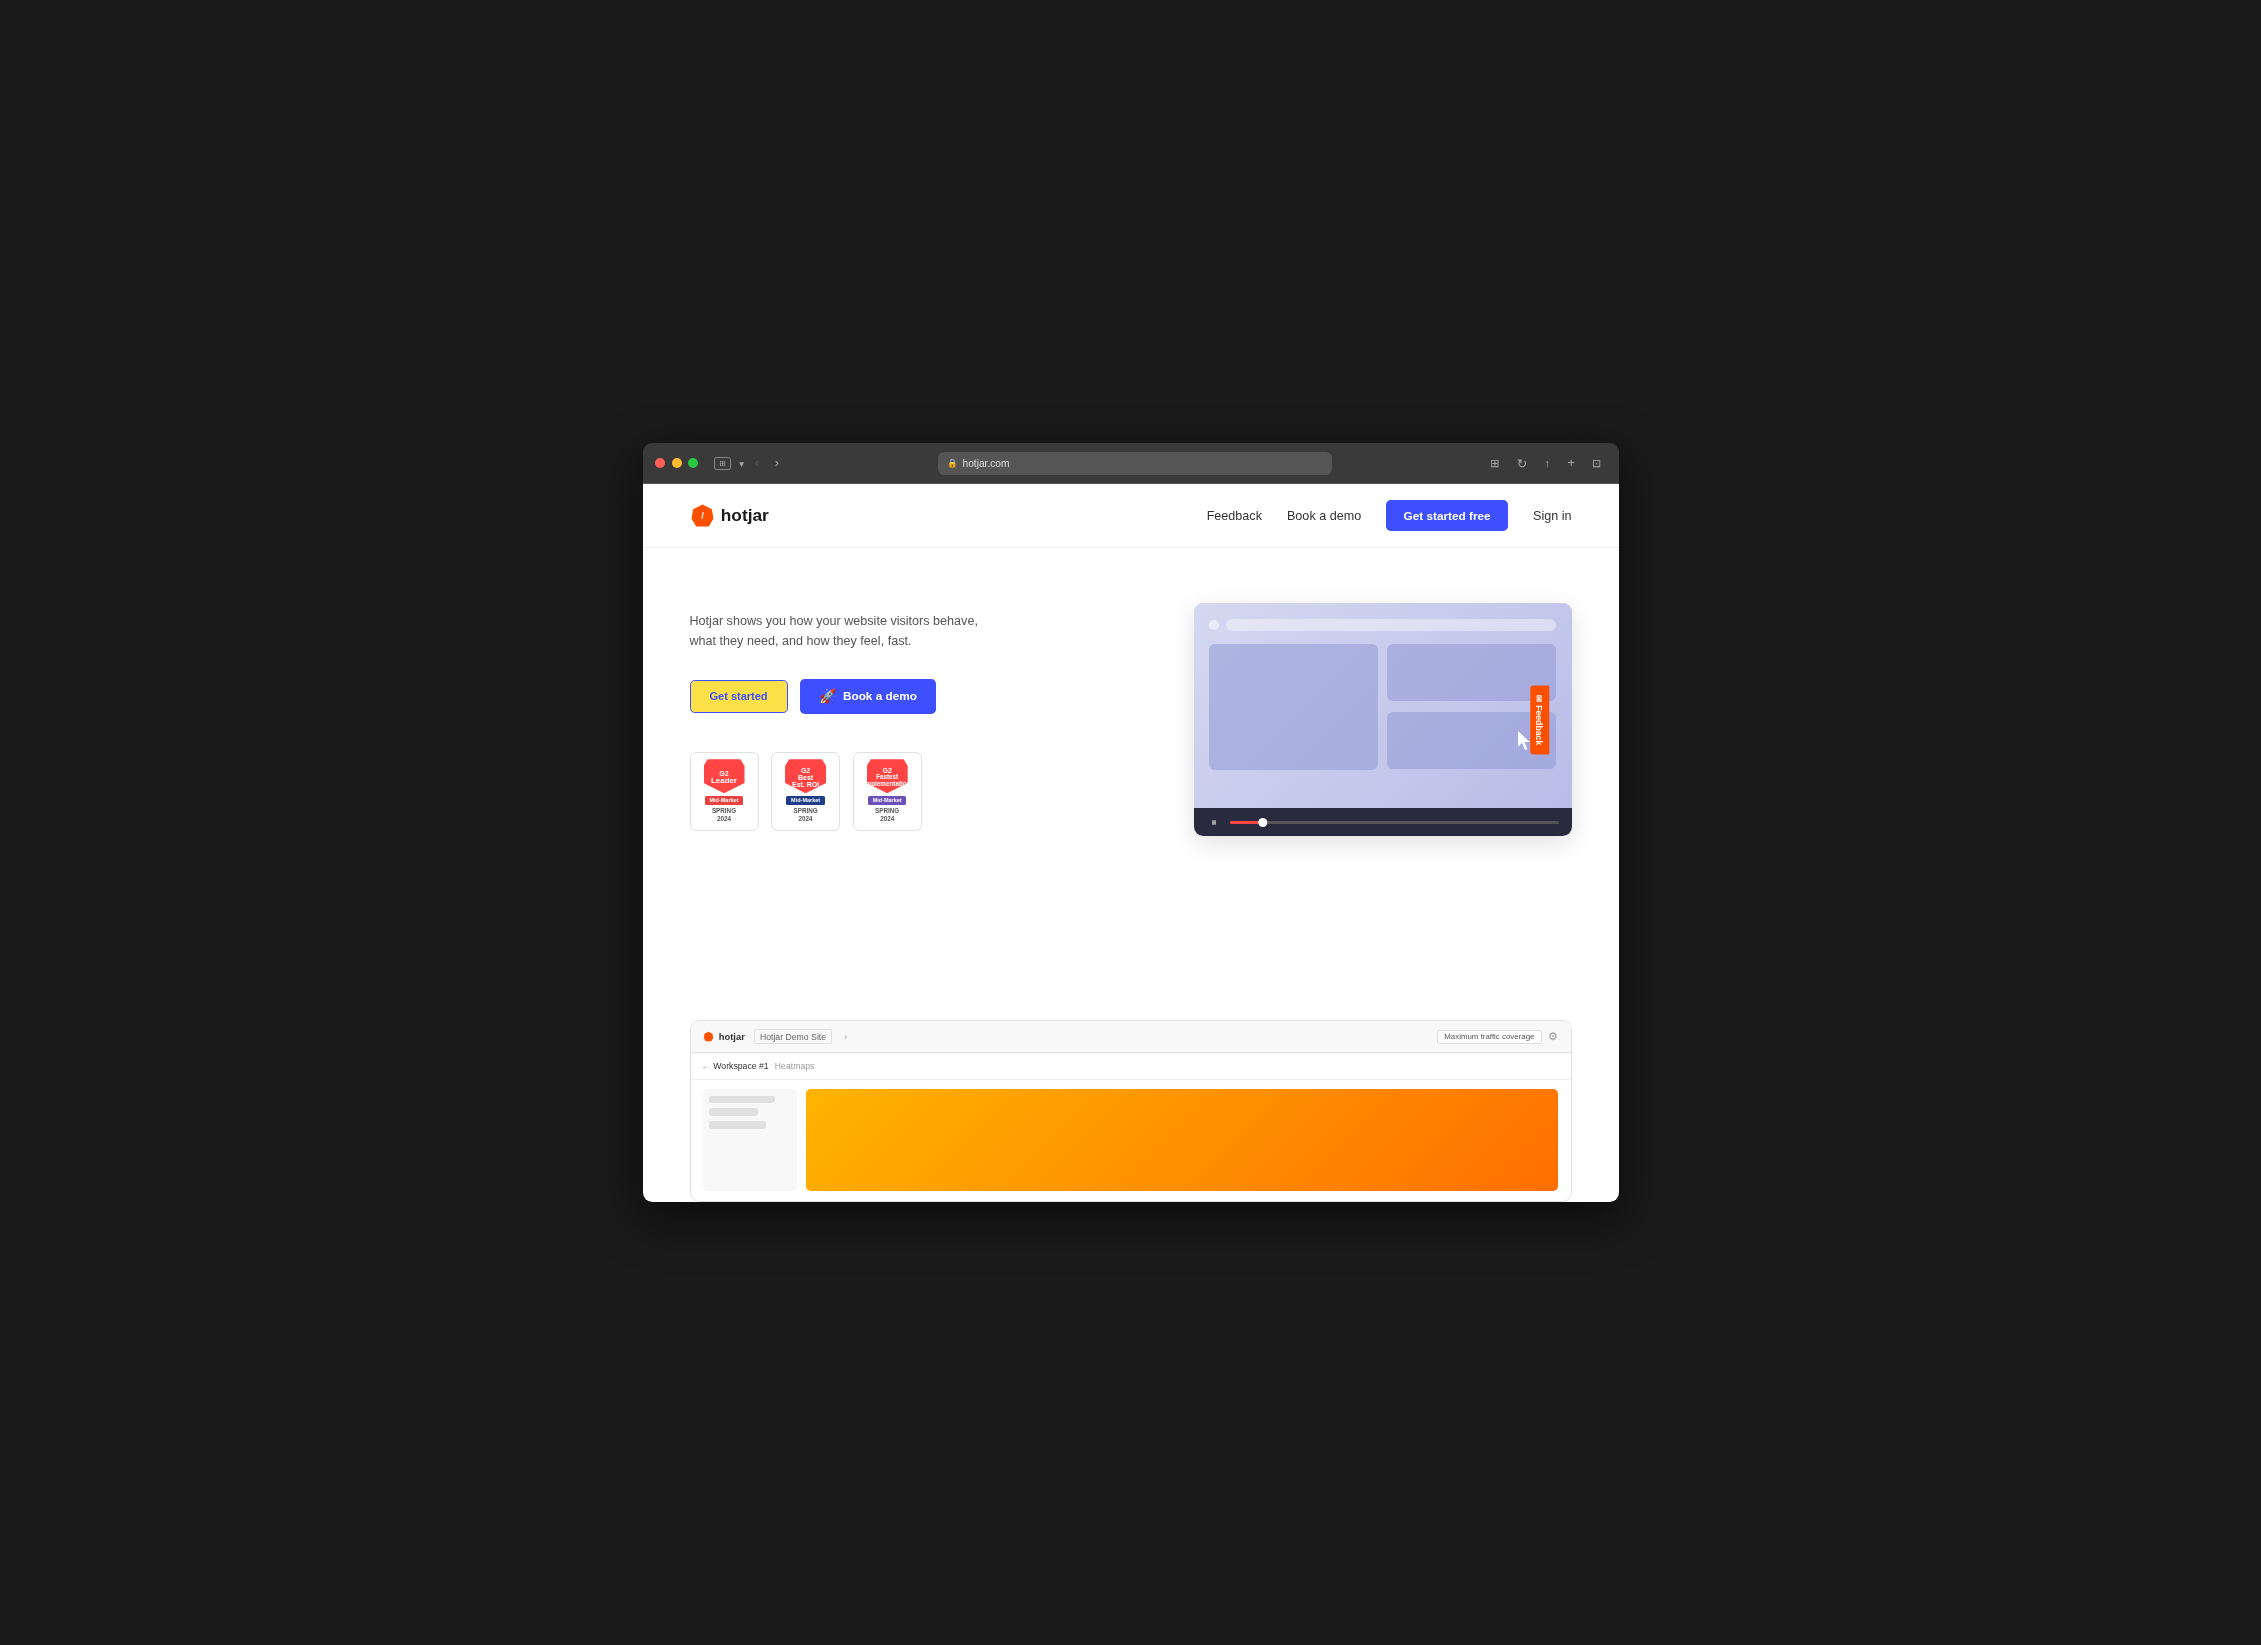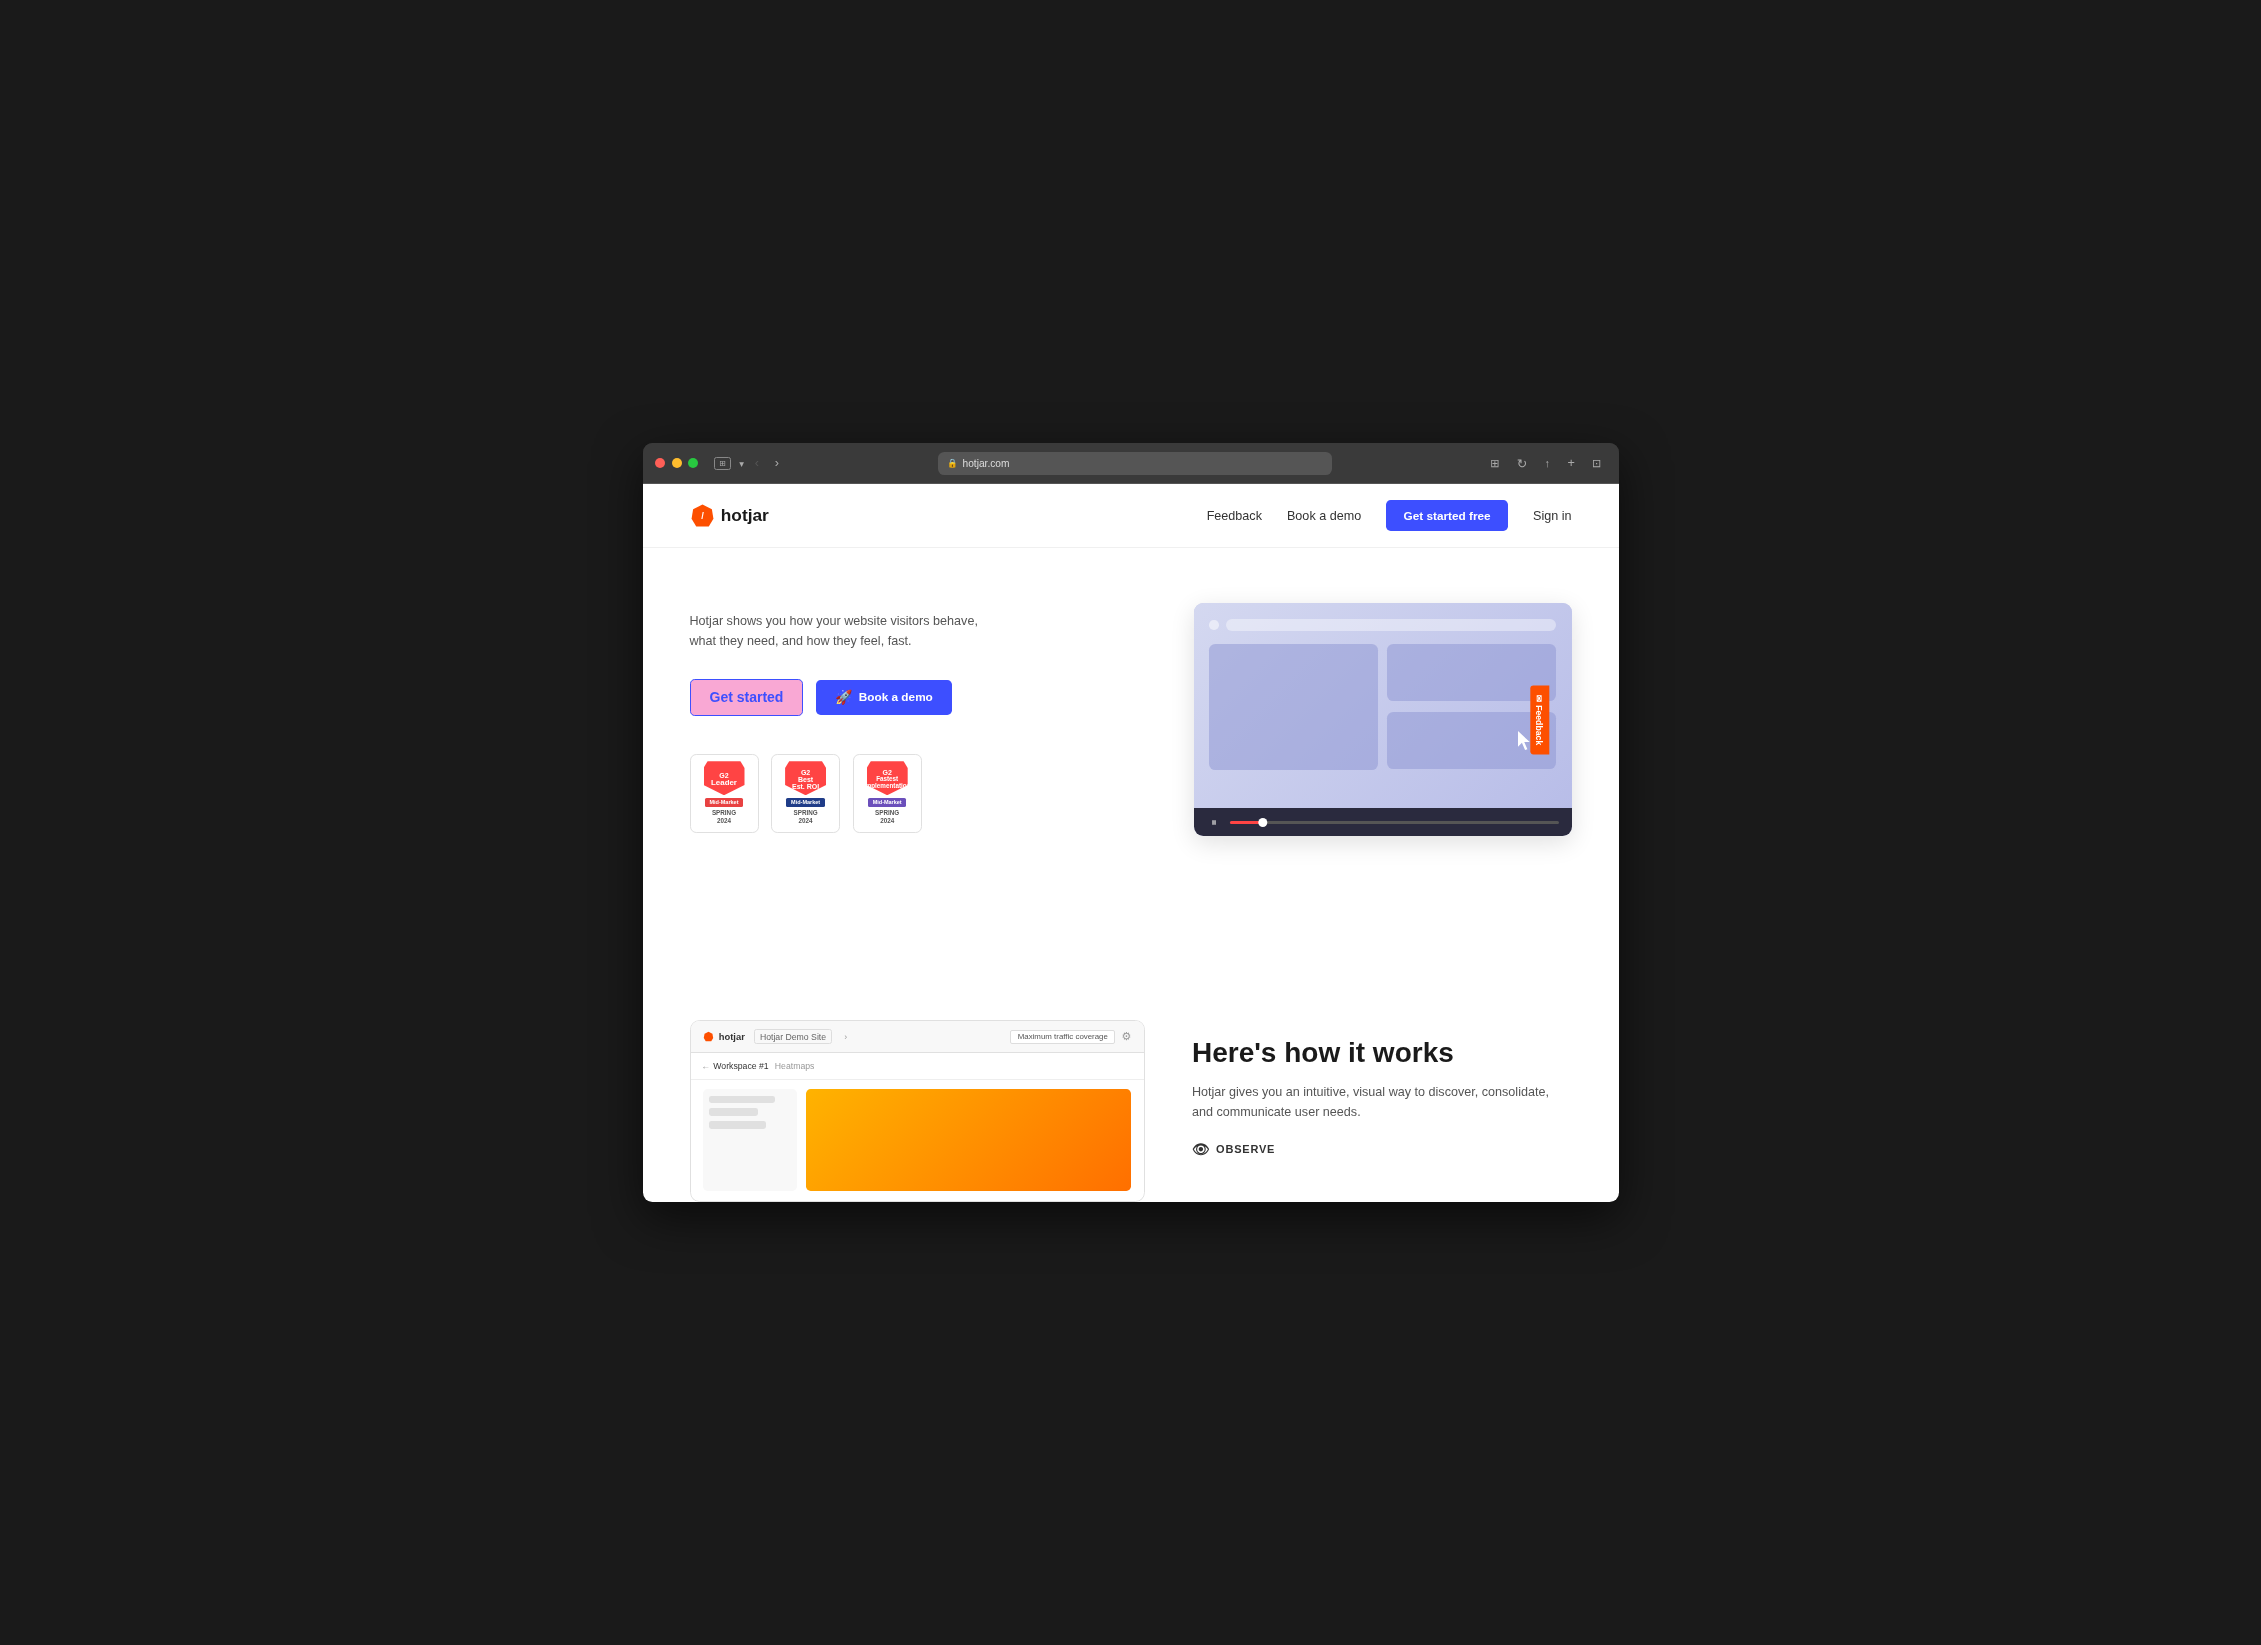--- a/index.html
+++ b/index.html
@@ -205,23 +205,23 @@
       display: flex;
       gap: 12.6px;
       margin-bottom: 38px;
       align-items: center;
     }
 
     .btn-outline {
       padding: 9.4px 19px;
       border: 1.6px solid #3d4fff;
       color: #3d4fff;
-      background: #f9a8d4;
+      background: #fde047;
       border-radius: 4.7px;
-      font-size: 14px;
+      font-size: 11px;
       font-weight: 600;
       cursor: pointer;
     }
 
     .btn-demo {
       padding: 9.4px 19px;
       background: #3d4fff;
       color: white;
       border: none;
       border-radius: 4.7px;
@@ -641,25 +641,17 @@
             <div class="mockup-sidebar">
               <div style="height:7.9px;background:#e0e0e0;border-radius:2.4px;margin-bottom:4.7px;width:80%;"></div>
               <div style="height:7.9px;background:#e0e0e0;border-radius:2.4px;margin-bottom:4.7px;width:60%;"></div>
               <div style="height:7.9px;background:#e0e0e0;border-radius:2.4px;margin-bottom:4.7px;width:70%;"></div>
             </div>
             <div class="mockup-main" style="background:linear-gradient(135deg,#ffb300 0%,#ff6f00 100%);min-height:102px;border-radius:4.7px;flex:1;"></div>
           </div>
         </div>
       </div>
 
-      <div class="second-right">
-        <h2 class="section-title">Here's how it works</h2>
-        <p class="section-subtitle">Hotjar gives you an intuitive, visual way to discover, consolidate, and communicate user needs.</p>
-        <div class="observe-badge">
-          <span style="font-size:14px;">👁</span>
-          <span style="font-size:11px;font-weight:700;letter-spacing:0.8px;">OBSERVE</span>
-        </div>
-      </div>
     </section>
 
   </div>
 </div>
 
 
 </body></html>

